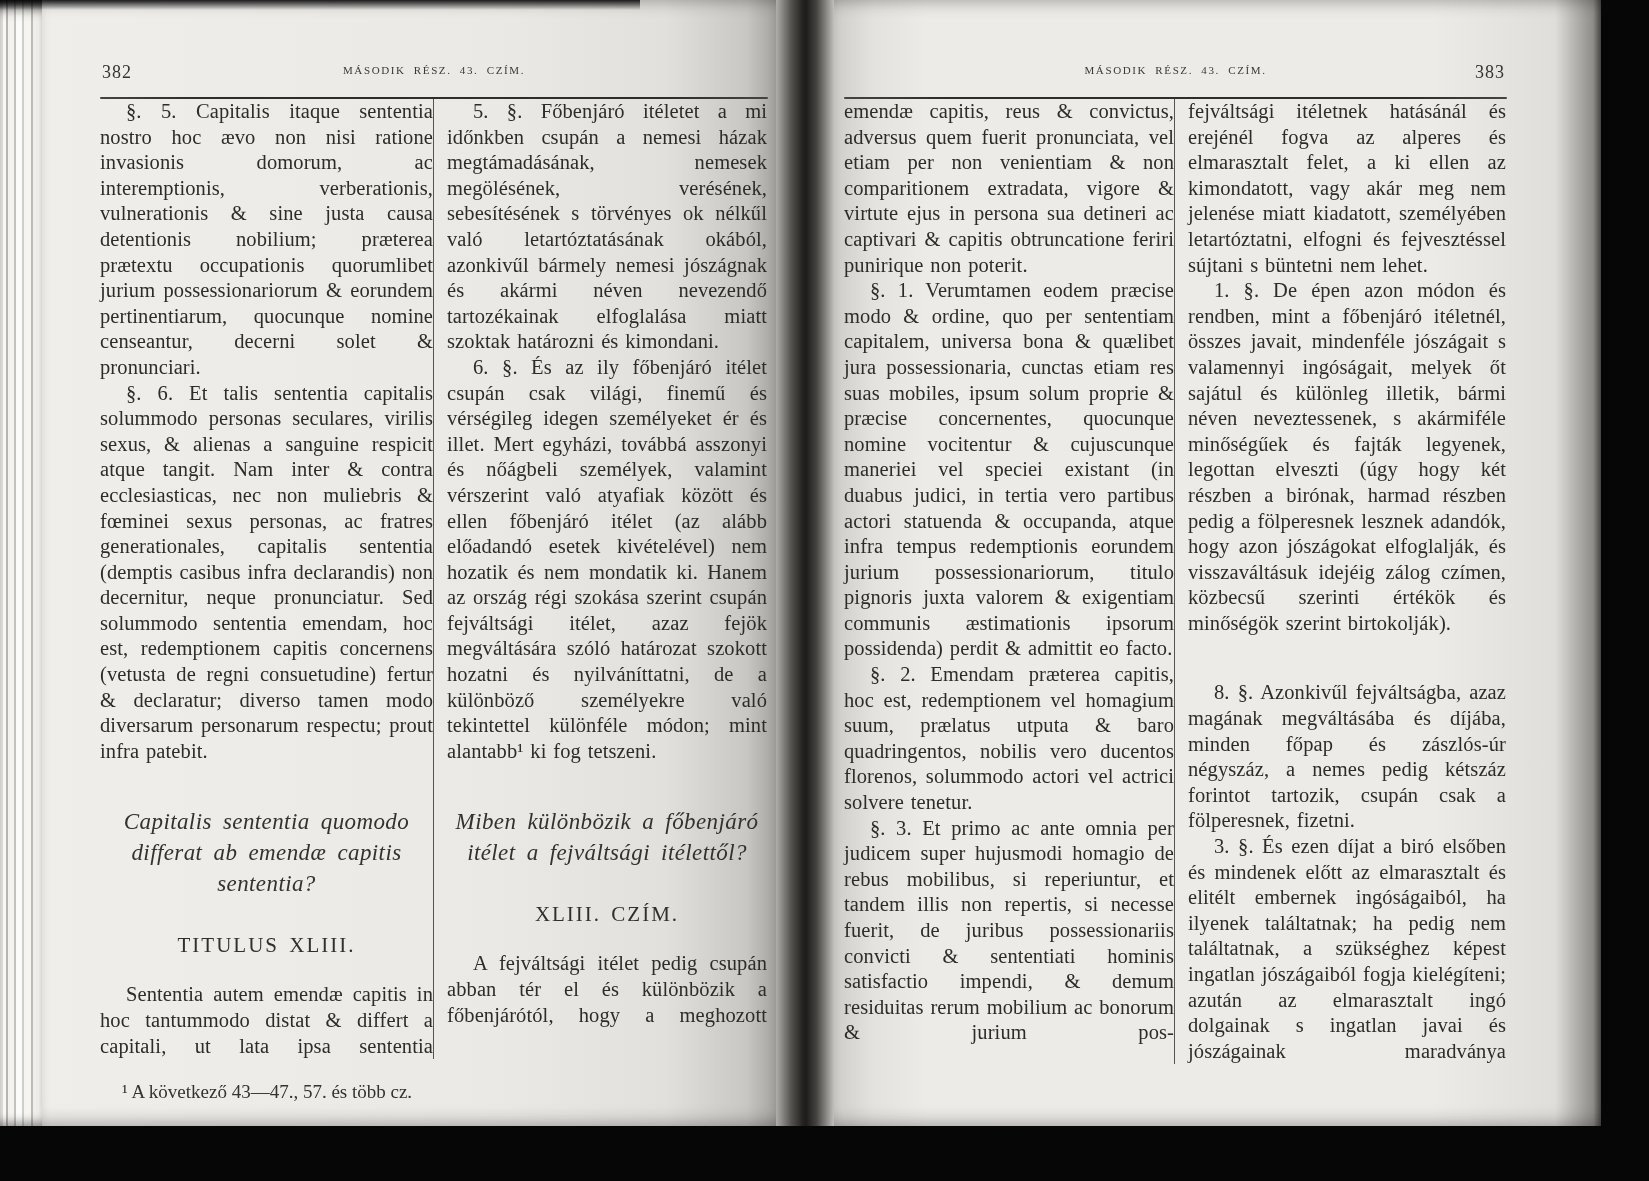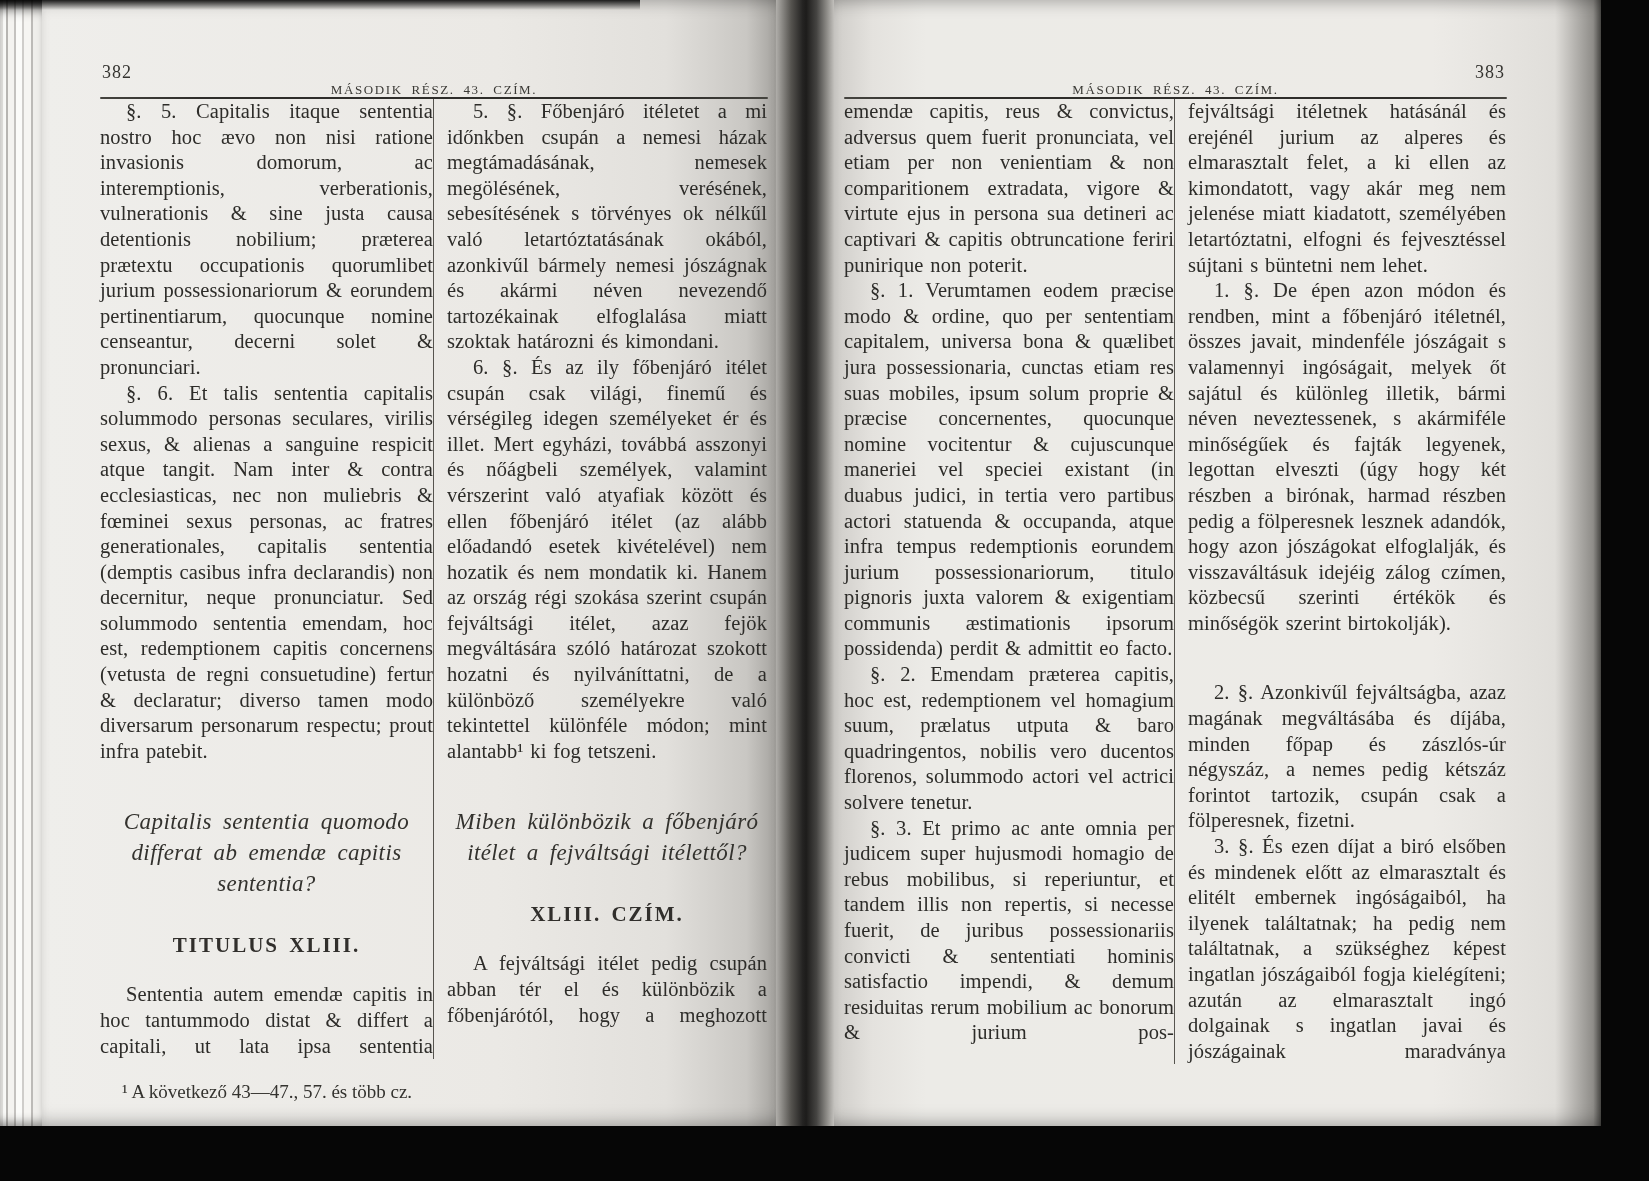--- a/index.html
+++ b/index.html
@@ -52,22 +52,22 @@
   .page.left .page-inner{padding:62px 8px 0 58px;}
   .page.right .page-inner{padding:62px 94px 0 10px;}
 
   .page-header{position:relative;height:26px;}
   .page-num{
     position:absolute;top:0;font-size:18px;letter-spacing:1px;color:#34332f;
   }
   .page.left .page-num{left:2px;}
   .page.right .page-num{right:2px;text-align:right;}
   .running-title{
-    position:absolute;left:0;right:0;top:20px;text-align:center;
-    font-size:13px;letter-spacing:1.6px;word-spacing:4px;color:#3a3935;
+    position:absolute;left:0;right:0;top:2px;text-align:center;
+    font-size:11px;letter-spacing:1.6px;word-spacing:4px;color:#3a3935;
   }
   .header-rule{
     height:2px;margin-top:9px;border-radius:2px;
     background:linear-gradient(90deg,#45443f,#2e2d2a 15%,#2e2d2a 85%,#45443f);
   }
 
   .cols{display:flex;margin-top:0;align-items:stretch;}
   .divider{width:1px;background:#56544f;}
   .page.left .col1{width:333px;}
   .page.left .col2{width:320px;padding-left:13px;}
@@ -87,21 +87,21 @@
 
   .q-head{
     margin:42px 0 0;padding:0 4px;
     font-style:italic;font-weight:normal;
     font-size:23px;line-height:31px;
     text-align:center;word-spacing:5px;letter-spacing:.4px;
     color:#33322e;
   }
   .title-head{
     margin:34px 0 24px;
-    font-weight:bold;font-size:21px;
+    font-weight:normal;font-size:21px;
     text-align:center;letter-spacing:2px;word-spacing:3px;
     color:#312f2c;
   }
   .footnote{
     margin:22px 0 0;
     font-size:19px;line-height:22px;
     text-indent:22px;color:#34332f;
   }
 </style>
 </head>
@@ -150,22 +150,22 @@
       <div class="header-rule"></div>
       <div class="cols">
         <div class="col1">
           <p class="para cont">emendæ capitis, reus &amp; convictus, adversus quem fuerit pronunciata, vel etiam per non venientiam &amp; non comparitionem extradata, vigore &amp; virtute ejus in persona sua detineri ac captivari &amp; capitis obtruncatione feriri punirique non poterit.</p>
           <p class="para">§. 1. Verumtamen eodem præcise modo &amp; ordine, quo per sententiam capitalem, universa bona &amp; quælibet jura possessionaria, cunctas etiam res suas mobiles, ipsum solum proprie &amp; præcise concernentes, quocunque nomine vocitentur &amp; cujuscunque maneriei vel speciei existant (in duabus judici, in tertia vero partibus actori statuenda &amp; occupanda, atque infra tempus redemptionis eorundem jurium possessionariorum, titulo pignoris juxta valorem &amp; exigentiam communis æstimationis ipsorum possidenda) perdit &amp; admittit eo facto.</p>
           <p class="para">§. 2. Emendam præterea capitis, hoc est, redemptionem vel homagium suum, prælatus utputa &amp; baro quadringentos, nobilis vero ducentos florenos, solummodo actori vel actrici solvere tenetur.</p>
           <p class="para runover">§. 3. Et primo ac ante omnia per judicem super hujusmodi homagio de rebus mobilibus, si reperiuntur, et tandem illis non repertis, si necesse fuerit, de juribus possessionariis convicti &amp; sententiati hominis satisfactio impendi, &amp; demum residuitas rerum mobilium ac bonorum &amp; jurium pos-</p>
         </div>
         <div class="divider"></div>
         <div class="col2">
-          <p class="para cont">fejváltsági itéletnek hatásánál és erejénél jurium az alperes és elmarasztalt felet, a ki ellen az kimondatott, vagy akár meg nem jelenése miatt kiadatott, személyében letartóztatni, elfogni és fejvesztéssel sújtani s büntetni nem lehet.</p>
+          <p class="para cont">fejváltsági itéletnek hatásánál és erejénél fogva az alperes és elmarasztalt felet, a ki ellen az kimondatott, vagy akár meg nem jelenése miatt kiadatott, személyében letartóztatni, elfogni és fejvesztéssel sújtani s büntetni nem lehet.</p>
           <p class="para">1. §. De épen azon módon és rendben, mint a főbenjáró itéletnél, összes javait, mindenféle jószágait s valamennyi ingóságait, melyek őt sajátul és különleg illetik, bármi néven neveztessenek, s akármiféle minőségűek és fajták legyenek, legottan elveszti (úgy hogy két részben a birónak, harmad részben pedig a fölperesnek lesznek adandók, hogy azon jószágokat elfoglalják, és visszaváltásuk idejéig zálog czímen, közbecsű szerinti értékök és minőségök szerint birtokolják).</p>
-          <p class="para gap-top">2. §. Azonkivűl fejváltságba, azaz magának megváltásába és díjába, minden főpap és zászlós-úr négyszáz, a nemes pedig kétszáz forintot tartozik, csupán csak a fölperesnek, fizetni.</p>
+          <p class="para gap-top">8. §. Azonkivűl fejváltságba, azaz magának megváltásába és díjába, minden főpap és zászlós-úr négyszáz, a nemes pedig kétszáz forintot tartozik, csupán csak a fölperesnek, fizetni.</p>
           <p class="para runover">3. §. És ezen díjat a biró elsőben és mindenek előtt az elmarasztalt és elitélt embernek ingóságaiból, ha ilyenek találtatnak; ha pedig nem találtatnak, a szükséghez képest ingatlan jószágaiból fogja kielégíteni; azután az elmarasztalt ingó dolgainak s ingatlan javai és jószágainak maradványa</p>
         </div>
       </div>
     </div>
   </div>
 
 </div>
 
 </body></html>

